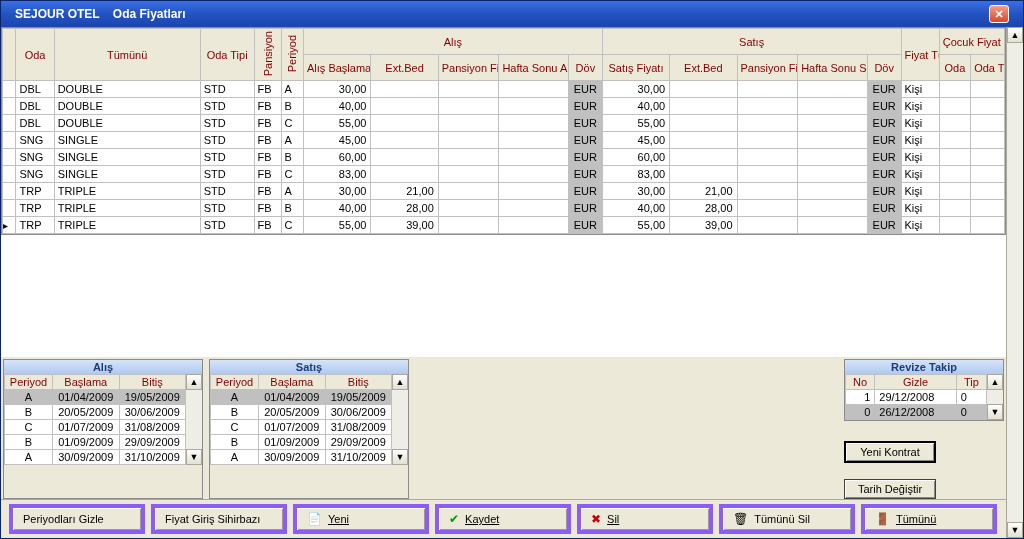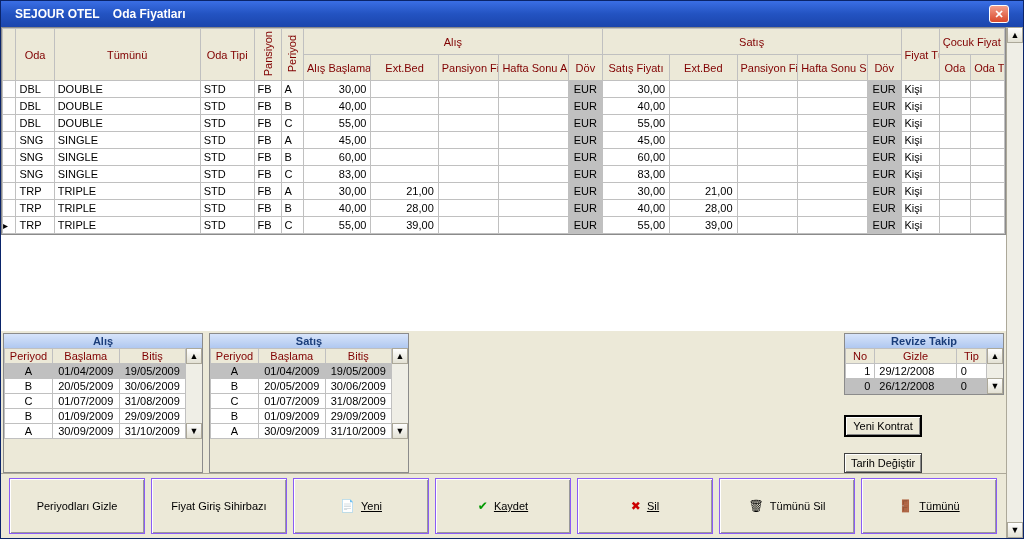--- a/index.html
+++ b/index.html
@@ -70,34 +70,34 @@
 .revize-wrap {
   margin-left: auto; display: flex; gap: 6px; flex-direction: column;
 }
 .revize-box { width: 160px; border: 1px solid #8b8b8b; }
 .rtable { width:100%; border-collapse:collapse;}
 .rtable th { background:#ece9d8; color:#800000; font-weight:normal; border:1px solid #c0c0c0; padding:1px 4px;}
 .rtable td { border:1px solid #c0c0c0; background:#fff; padding:1px 4px; text-align:left;}
 .rtable tr.selgrey td { background:#c0c0c0; }
 .rbtns { display:flex; flex-direction:column; gap:16px; padding-top:14px;}
 .rbtn {
-  width: 78px; padding: 3px 2px; background: #ece9d8;
+  width: 92px; padding: 3px 2px; background: #ece9d8;
   border: 1px solid #404040; font-size: 11px; cursor: pointer;
   box-shadow: inset 1px 1px #fff, inset -1px -1px #888;
 }
 .rbtn.primary { border: 2px solid #000; }
 
 .toolbar {
   display: flex; gap: 6px; padding: 4px 8px; background: #ece9d8; border-top: 1px solid #aca899;
 }
 .tbtn {
-  flex: 0 0 auto; min-width: 136px; padding: 20px 10px;
-  background: #ece9d8; border: 1px solid #8b5cf6;
+  flex: 0 0 auto; min-width: 136px; padding: 4px 10px;
+  background: #ece9d8; border: 4px solid #8b5cf6;
   box-shadow: inset 1px 1px #fff, inset -1px -1px #999;
-  display: flex; align-items: center; justify-content: center; gap: 6px;
+  display: flex; align-items: center; justify-content: flex-start; gap: 6px;
   cursor: pointer; font-size: 11px;
 }
 .tbtn .ic { font-size: 12px; }
 .underline { text-decoration: underline; }
 </style>
 </head>
 <body>
 
 <div class="window">
   <div class="title-bar">

